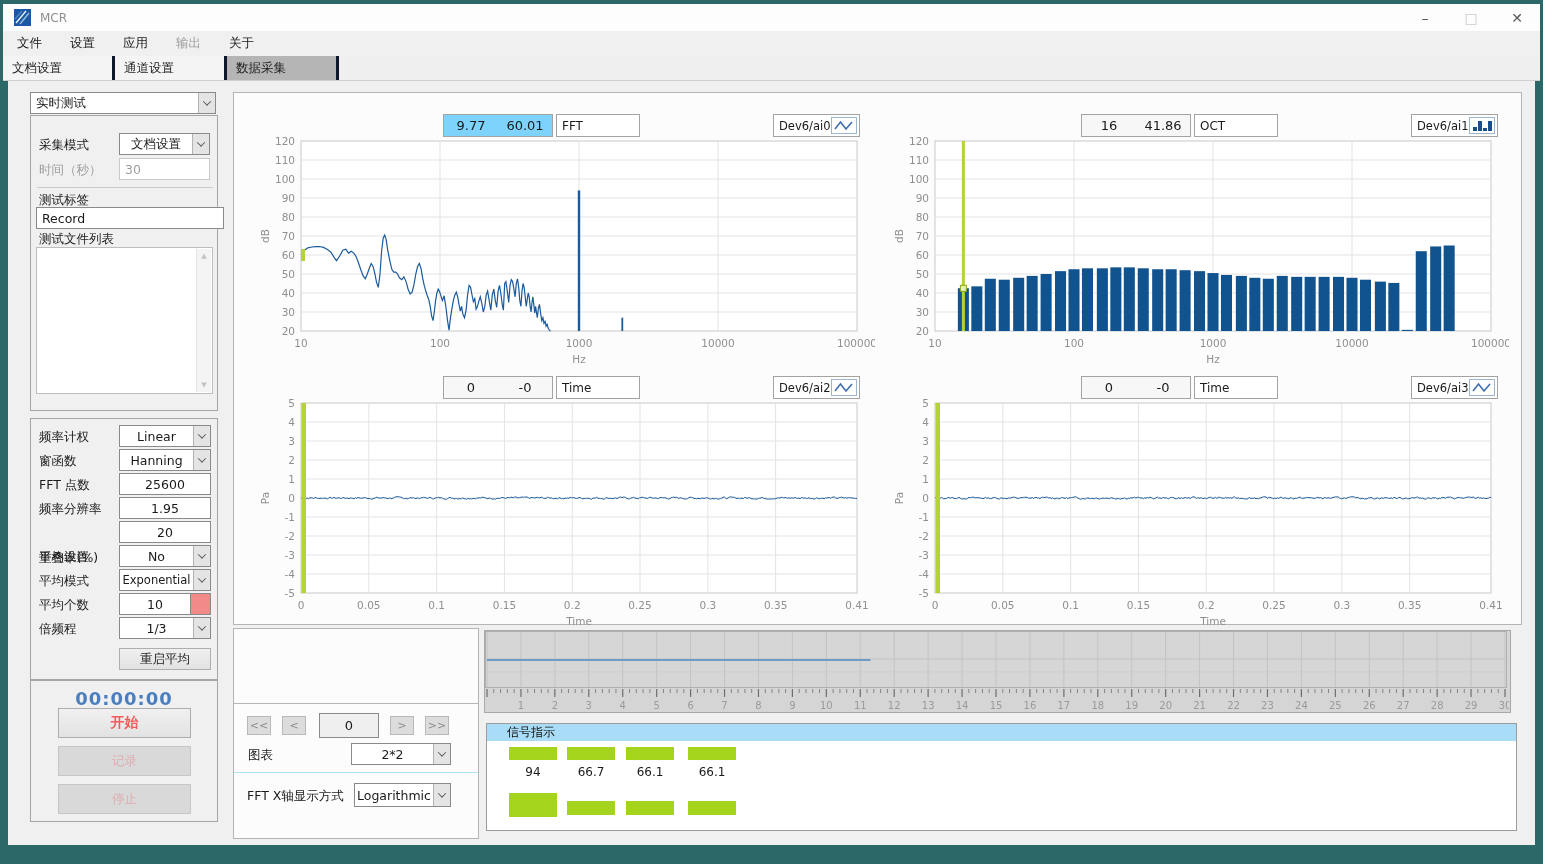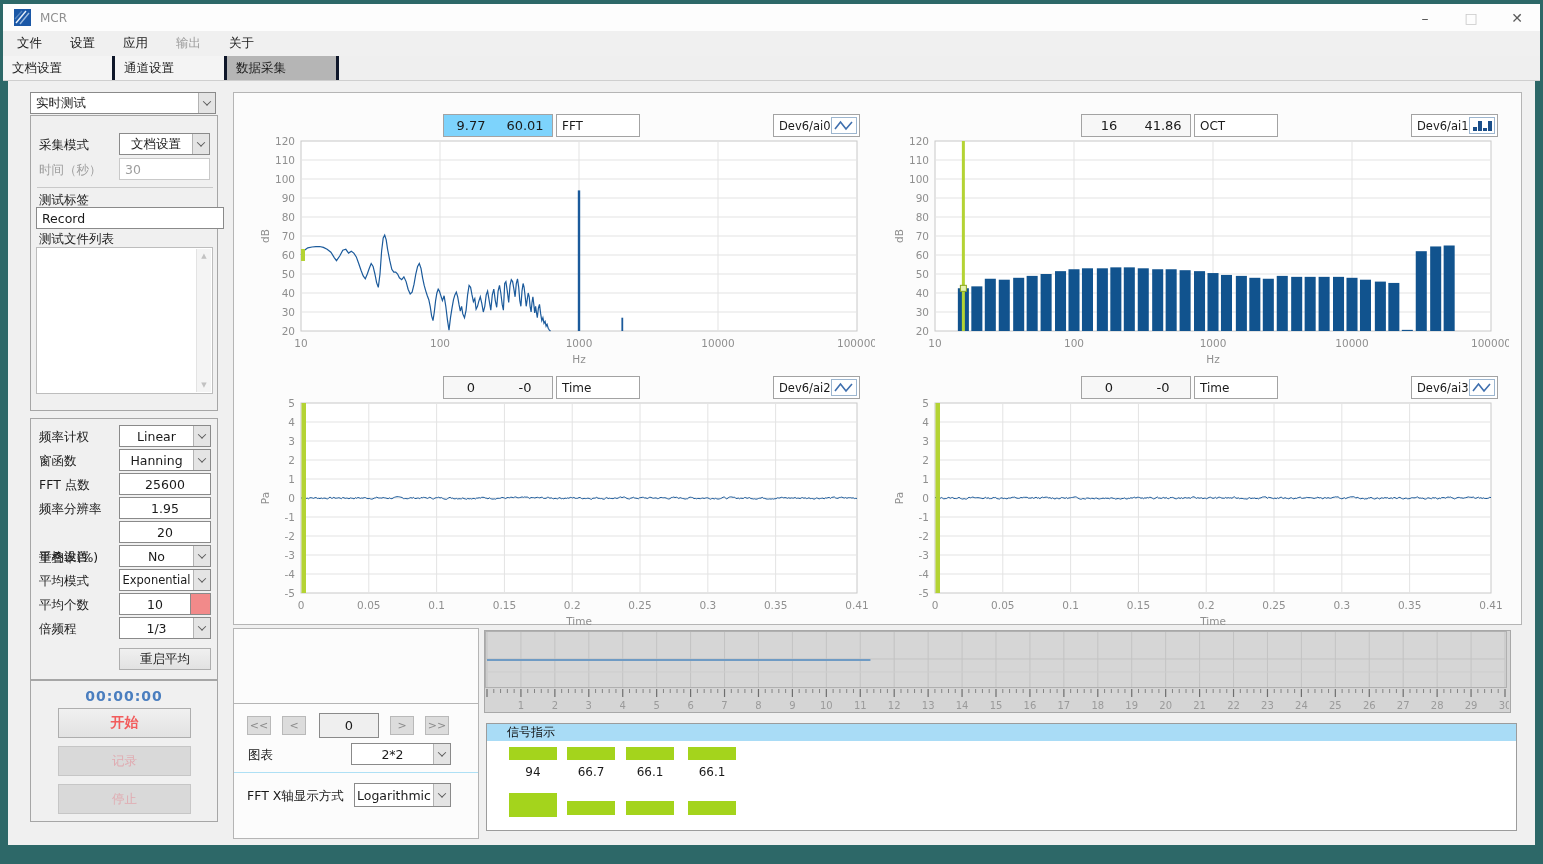--- a/index.html
+++ b/index.html
@@ -41,21 +41,21 @@
   .darr i { display:block; width:6px; height:6px; border-right:1.6px solid #5c5c5c; border-bottom:1.6px solid #5c5c5c; transform:rotate(45deg) translate(-1px,-1px); }
   .redbox { width:20px; align-self:stretch; background:#f28a8a; border-left:1px solid #8a8a8a; }
   .listbox { position:absolute; background:#fff; border:1px solid #bdbdbd; }
   .lb-scroll { position:absolute; right:1px; top:1px; bottom:1px; width:15px; background:#f4f4f4; border-left:1px solid #e3e3e3; }
   .lb-scroll .up,.lb-scroll .dn { position:absolute; left:0; right:0; height:14px; text-align:center; font-size:7px; color:#c2c2c2; line-height:14px; }
   .lb-scroll .dn { bottom:0; }
   .divline { position:absolute; height:1px; background:#c9c9c9; }
   .btn { position:absolute; background:linear-gradient(#f0f0f0,#e2e2e2); border:1px solid #aeaeae; font-size:12.5px; color:#1c1c1c; display:flex; align-items:center; justify-content:center; }
   .btn.red { color:#f25c5c; font-weight:bold; font-size:14px; }
   .btn.disabled { background:#d9d9d9; border-color:#c6c6c6; color:#e0aab0; }
-  .timer { position:absolute; width:100%; text-align:center; font-size:14px; font-weight:bold; color:#4a7ebf; letter-spacing:1px; }
+  .timer { position:absolute; width:100%; text-align:center; font-size:18px; font-weight:bold; color:#4a7ebf; letter-spacing:1px; }
 
   
   .main-panel { position:absolute; left:225px; top:11px; width:1289px; height:533px; background:#fcfcfc; border:1px solid #b5b5b5; }
   .hbox { position:absolute; height:23px; background:#fff; border:1px solid #a3a3a3; font-size:13px; color:#1a1a1a; display:flex; align-items:center; }
   .hbox.readout span { flex:1; text-align:center; }
   .hbox.typebox { padding-left:5px; font-size:12px; }
   .hbox.chanbox { font-size:11.5px; padding-left:5px; }
   .chan-icon { margin-left:auto; margin-right:2px; width:26px; height:17px; border:1px solid #9db6cf; display:block; }
   svg.plot { position:absolute; }
 

